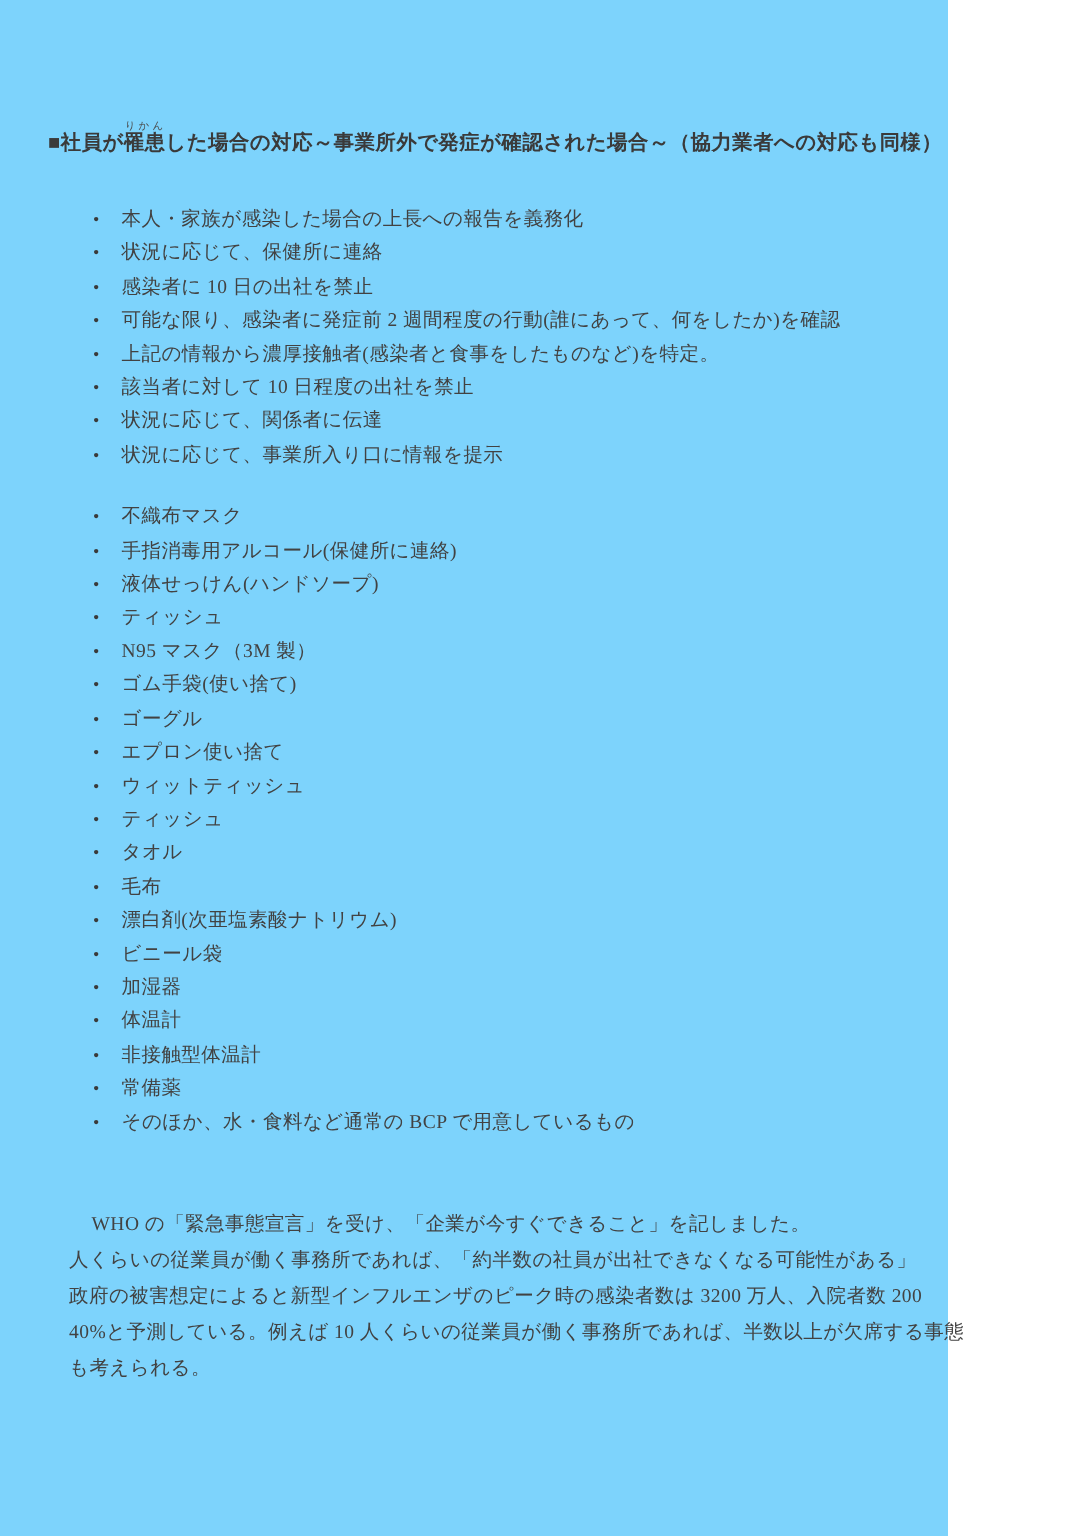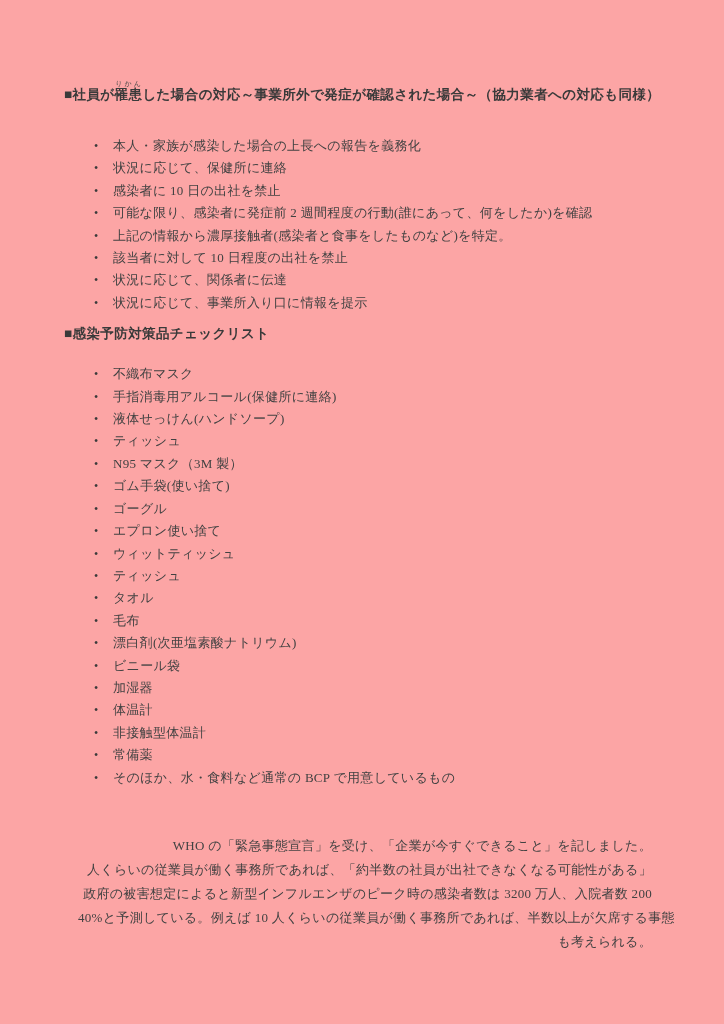--- a/index.html
+++ b/index.html
@@ -9,24 +9,24 @@
   }
   body {
     width: 724px;
     height: 1024px;
     overflow: hidden;
     font-family: "Liberation Serif", "DejaVu Serif", serif;
     color: #424242;
   }
   .page {
     box-sizing: border-box;
-    width: 724px;
+    width: 632px;
     height: 1024px;
-    padding: 80px 56px 0 64px;
-    background: #fca5a5;
+    padding: 80px 56px 0 32px;
+    background: #7dd3fc;
     filter: blur(0.2px);
   }
   .doc-heading {
     margin: 0;
     font-size: 13.5px;
     font-weight: bold;
     line-height: 20px;
     letter-spacing: 0.4px;
     white-space: nowrap;
     color: #3a3a3a;
@@ -65,21 +65,20 @@
     margin-top: 10px;
   }
   .list-checklist {
     margin-top: 19px;
   }
   .closing {
     margin: 45px 16px 0 14px;
     font-size: 13px;
     line-height: 24px;
     letter-spacing: 0.3px;
-    text-align: right;
   }
   .closing .pline {
     white-space: nowrap;
   }
   .closing .pline.indent {
     text-indent: 15px;
   }
 </style>
 </head>
 <body>
@@ -92,21 +91,20 @@
     <li><span class="bullet">•</span><span>本人・家族が感染した場合の上長への報告を義務化</span></li>
     <li><span class="bullet">•</span><span>状況に応じて、保健所に連絡</span></li>
     <li><span class="bullet">•</span><span>感染者に 10 日の出社を禁止</span></li>
     <li><span class="bullet">•</span><span>可能な限り、感染者に発症前 2 週間程度の行動(誰にあって、何をしたか)を確認</span></li>
     <li><span class="bullet">•</span><span>上記の情報から濃厚接触者(感染者と食事をしたものなど)を特定。</span></li>
     <li><span class="bullet">•</span><span>該当者に対して 10 日程度の出社を禁止</span></li>
     <li><span class="bullet">•</span><span>状況に応じて、関係者に伝達</span></li>
     <li><span class="bullet">•</span><span>状況に応じて、事業所入り口に情報を提示</span></li>
   </ul>
 
-  <h2 class="doc-heading heading-checklist"><span>■</span><span>感染予防対策品チェックリスト</span></h2>
 
   <ul class="bullet-list list-checklist">
     <li><span class="bullet">•</span><span>不織布マスク</span></li>
     <li><span class="bullet">•</span><span>手指消毒用アルコール(保健所に連絡)</span></li>
     <li><span class="bullet">•</span><span>液体せっけん(ハンドソープ)</span></li>
     <li><span class="bullet">•</span><span>ティッシュ</span></li>
     <li><span class="bullet">•</span><span>N95 マスク（3M 製）</span></li>
     <li><span class="bullet">•</span><span>ゴム手袋(使い捨て)</span></li>
     <li><span class="bullet">•</span><span>ゴーグル</span></li>
     <li><span class="bullet">•</span><span>エプロン使い捨て</span></li>

